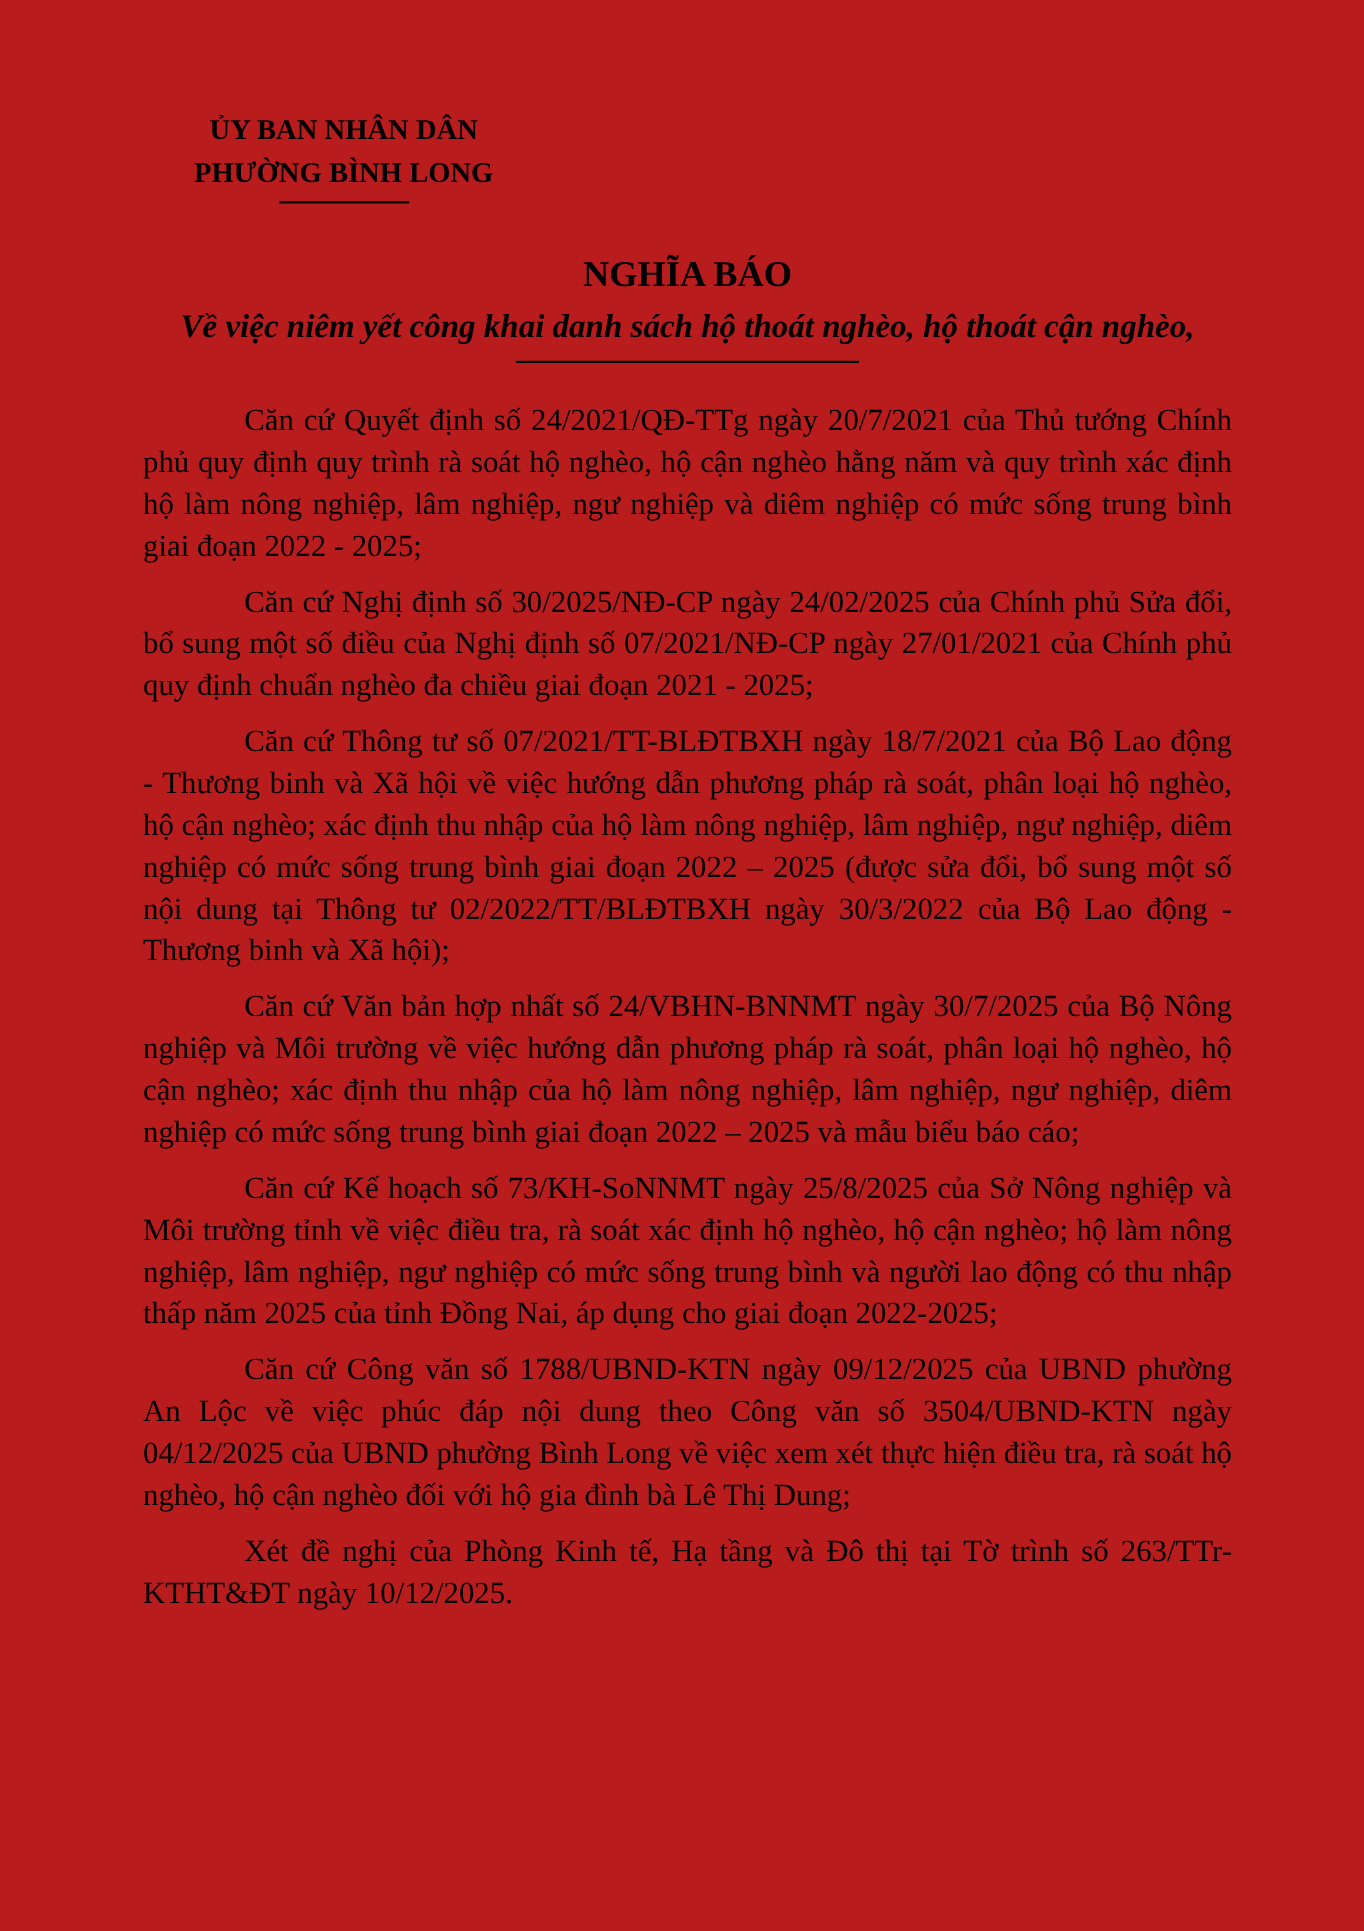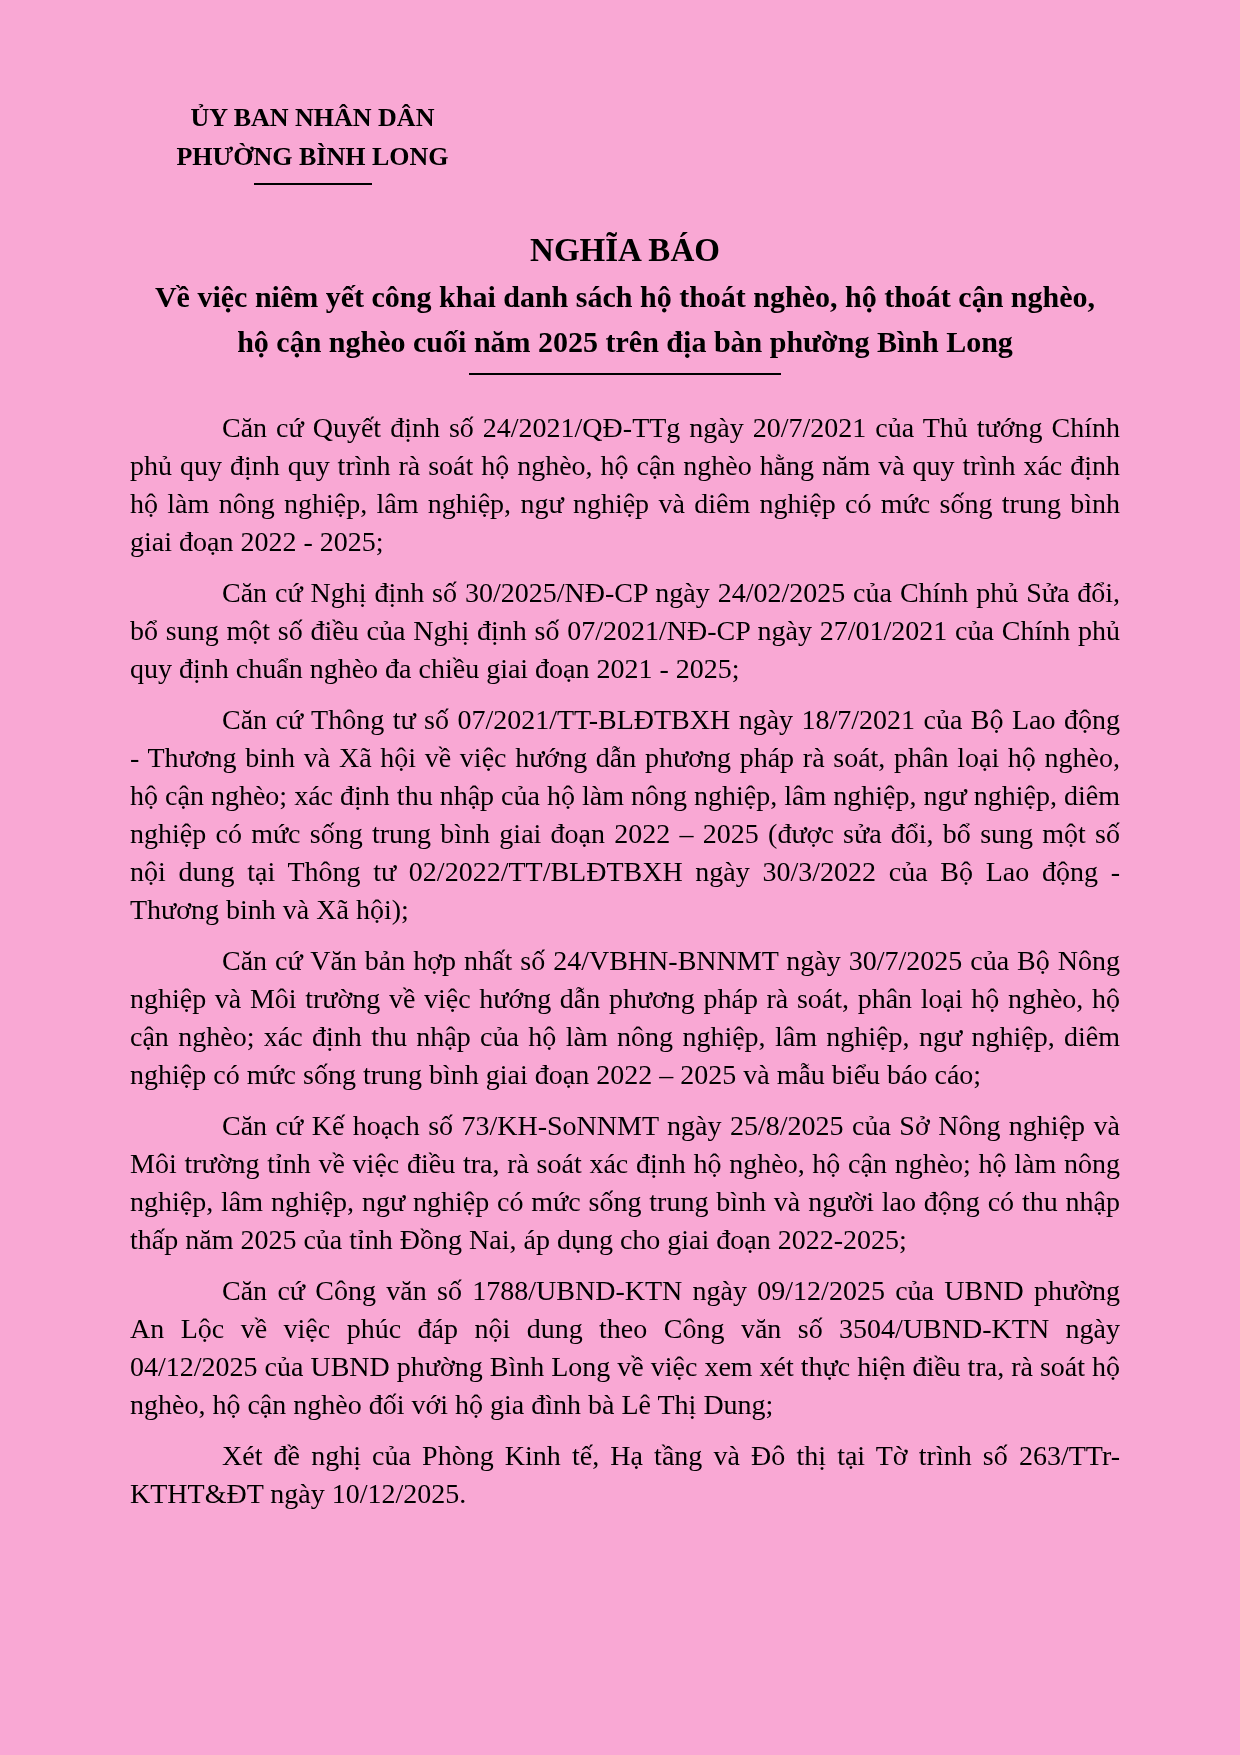--- a/index.html
+++ b/index.html
@@ -2,21 +2,21 @@
 <html><head>
 <meta charset="utf-8">
 <style>
   * { margin: 0; padding: 0; box-sizing: border-box; }
   html, body { background: #ffffff; }
   .page {
     position: relative;
     width: 1240px;
     height: 1755px;
     margin: 0 auto;
-    background: #f9a8d4;
+    background: #b91c1c;
     color: #000000;
     font-family: "Liberation Serif", "DejaVu Serif", serif;
     padding: 98px 120px 0 130px;
     overflow: hidden;
   }
   
   .doc-header { display: flex; align-items: flex-start; }
   .header-left { width: 365px; text-align: center; flex: 0 0 auto; }
   .org-line { font-weight: bold; font-size: 26px; line-height: 39px; white-space: nowrap; }
   .rule-left { width: 118px; border-top: 2px solid #000; margin: 7px auto 0; }
@@ -25,21 +25,21 @@
   .header-right { flex: 1 1 auto; text-align: center; padding-left: 10px; }
   .nat-line1 { font-weight: bold; font-size: 27px; line-height: 39px; white-space: nowrap; }
   .nat-line2 {
     font-weight: bold; font-size: 29px; line-height: 38px;
     display: inline-block; border-bottom: 2px solid #000; padding: 0 8px 3px;
   }
   .place-date { font-style: italic; font-size: 29px; margin-top: 26px; white-space: pre; }
   
   .title-block { text-align: center; margin-top: 44px; }
   .doc-heading { font-weight: bold; font-size: 33px; line-height: 42px; }
-  .doc-subject { font-weight: bold; font-size: 30px; line-height: 45px; margin-top: 3px; }
+  .doc-subject { font-weight: bold; font-size: 30px; line-height: 45px; margin-top: 3px; font-style: italic; }
   .title-rule { width: 312px; border-top: 2px solid #000; margin: 9px auto 0; }
   
   .doc-body { margin-top: 34px; }
   .doc-body p {
     font-size: 28px;
     line-height: 38px;
     text-align: justify;
     text-indent: 92px;
     margin-bottom: 13px;
   }
@@ -54,21 +54,20 @@
       <div class="org-line">ỦY BAN NHÂN DÂN</div>
       <div class="org-line">PHƯỜNG BÌNH LONG</div>
       <div class="rule-left"></div>
     </div>
   </header>
 
   <section class="title-block">
     <div class="doc-heading">NGHĨA BÁO</div>
     <div class="doc-subject">
       <span>Về việc niêm yết công khai danh sách hộ thoát nghèo, hộ thoát cận nghèo,</span><br>
-      <span>hộ cận nghèo cuối năm 2025 trên địa bàn phường Bình Long</span>
     </div>
     <div class="title-rule"></div>
   </section>
 
   <main class="doc-body">
     <p>Căn cứ Quyết định số 24/2021/QĐ-TTg ngày 20/7/2021 của Thủ tướng Chính phủ quy định quy trình rà soát hộ nghèo, hộ cận nghèo hằng năm và quy trình xác định hộ làm nông nghiệp, lâm nghiệp, ngư nghiệp và diêm nghiệp có mức sống trung bình giai đoạn 2022 - 2025;</p>
     <p>Căn cứ Nghị định số 30/2025/NĐ-CP ngày 24/02/2025 của Chính phủ Sửa đổi, bổ sung một số điều của Nghị định số 07/2021/NĐ-CP ngày 27/01/2021 của Chính phủ quy định chuẩn nghèo đa chiều giai đoạn 2021 - 2025;</p>
     <p>Căn cứ Thông tư số 07/2021/TT-BLĐTBXH ngày 18/7/2021 của Bộ Lao động - Thương binh và Xã hội về việc hướng dẫn phương pháp rà soát, phân loại hộ nghèo, hộ cận nghèo; xác định thu nhập của hộ làm nông nghiệp, lâm nghiệp, ngư nghiệp,  diêm nghiệp có mức sống trung bình giai đoạn 2022 – 2025 (được sửa đổi, bổ sung một số nội dung tại Thông tư 02/2022/TT/BLĐTBXH ngày 30/3/2022 của Bộ Lao động - Thương binh và Xã hội);</p>
     <p>Căn cứ Văn bản hợp nhất số 24/VBHN-BNNMT ngày 30/7/2025 của Bộ Nông nghiệp và Môi trường về việc hướng dẫn phương pháp rà soát, phân loại hộ nghèo, hộ cận nghèo; xác định thu nhập của hộ làm nông nghiệp, lâm nghiệp, ngư nghiệp, diêm nghiệp có mức sống trung bình giai đoạn 2022 – 2025 và mẫu biểu báo cáo;</p>
     <p>Căn cứ Kế hoạch số 73/KH-SoNNMT ngày 25/8/2025 của Sở Nông nghiệp và Môi trường tỉnh về việc điều tra, rà soát xác định hộ nghèo, hộ cận nghèo; hộ làm nông nghiệp, lâm nghiệp, ngư nghiệp có mức sống trung bình và người lao động có thu nhập thấp năm 2025 của tỉnh Đồng Nai, áp dụng cho giai đoạn 2022-2025;</p>

